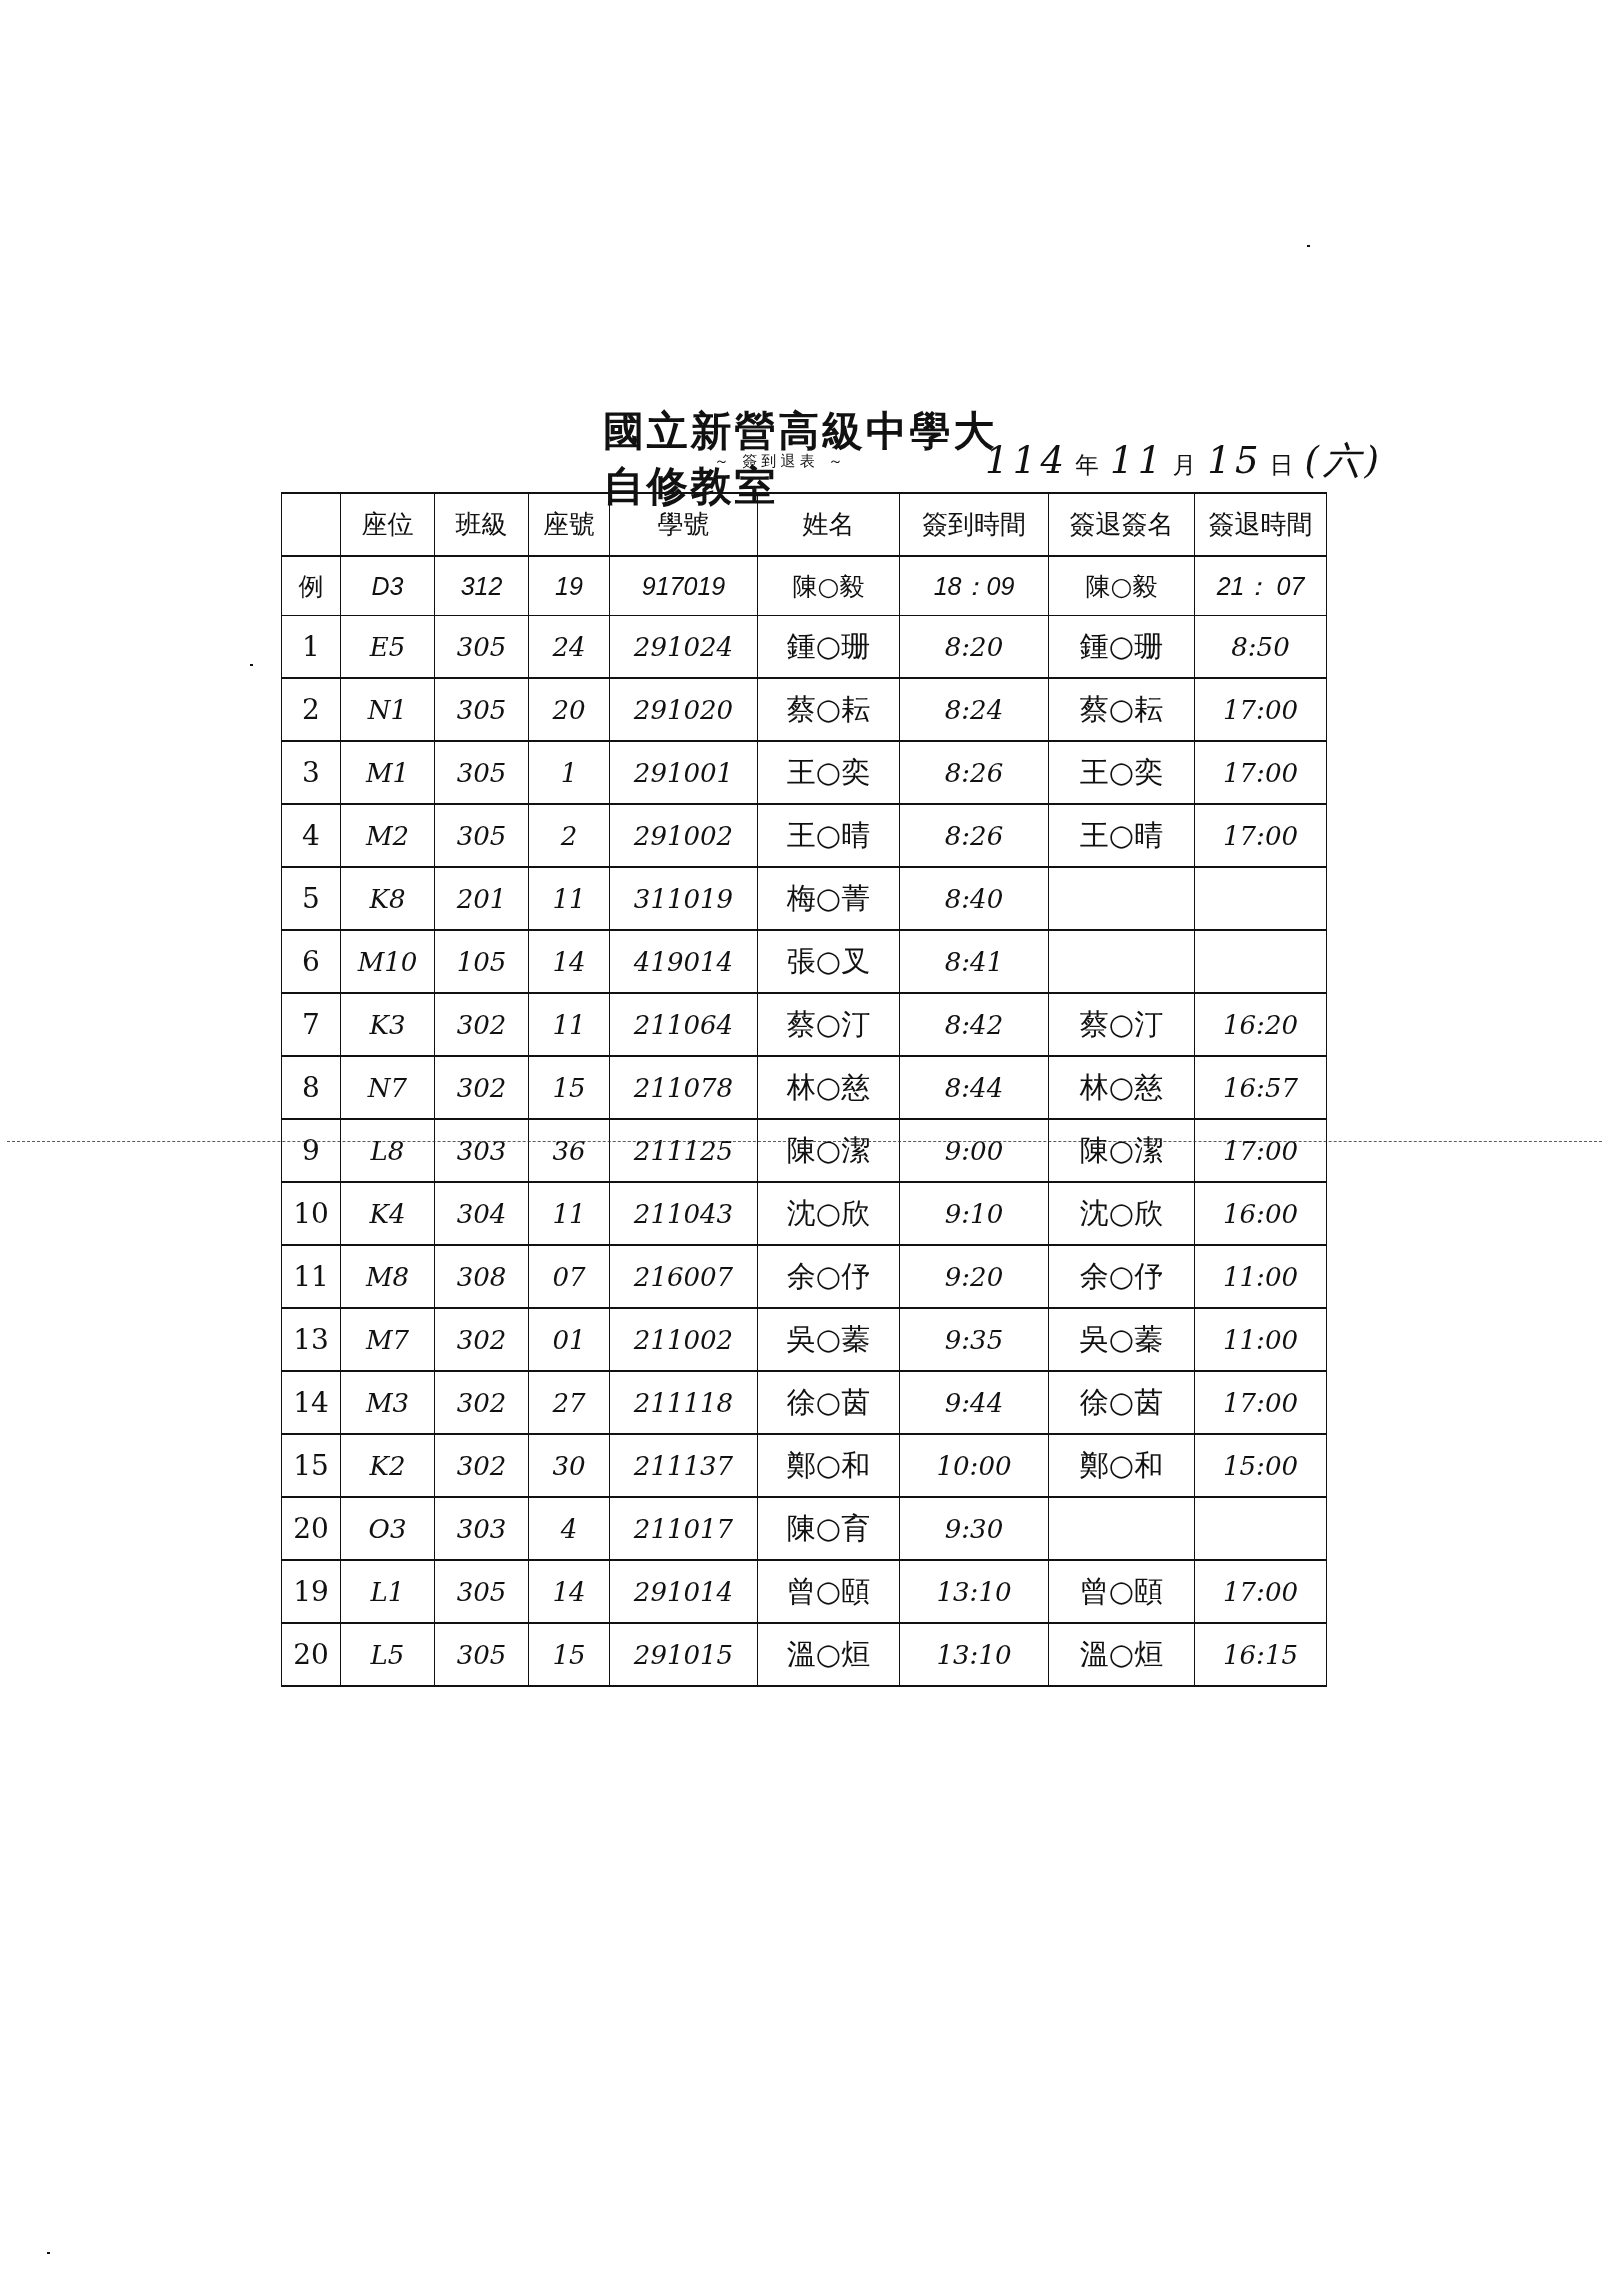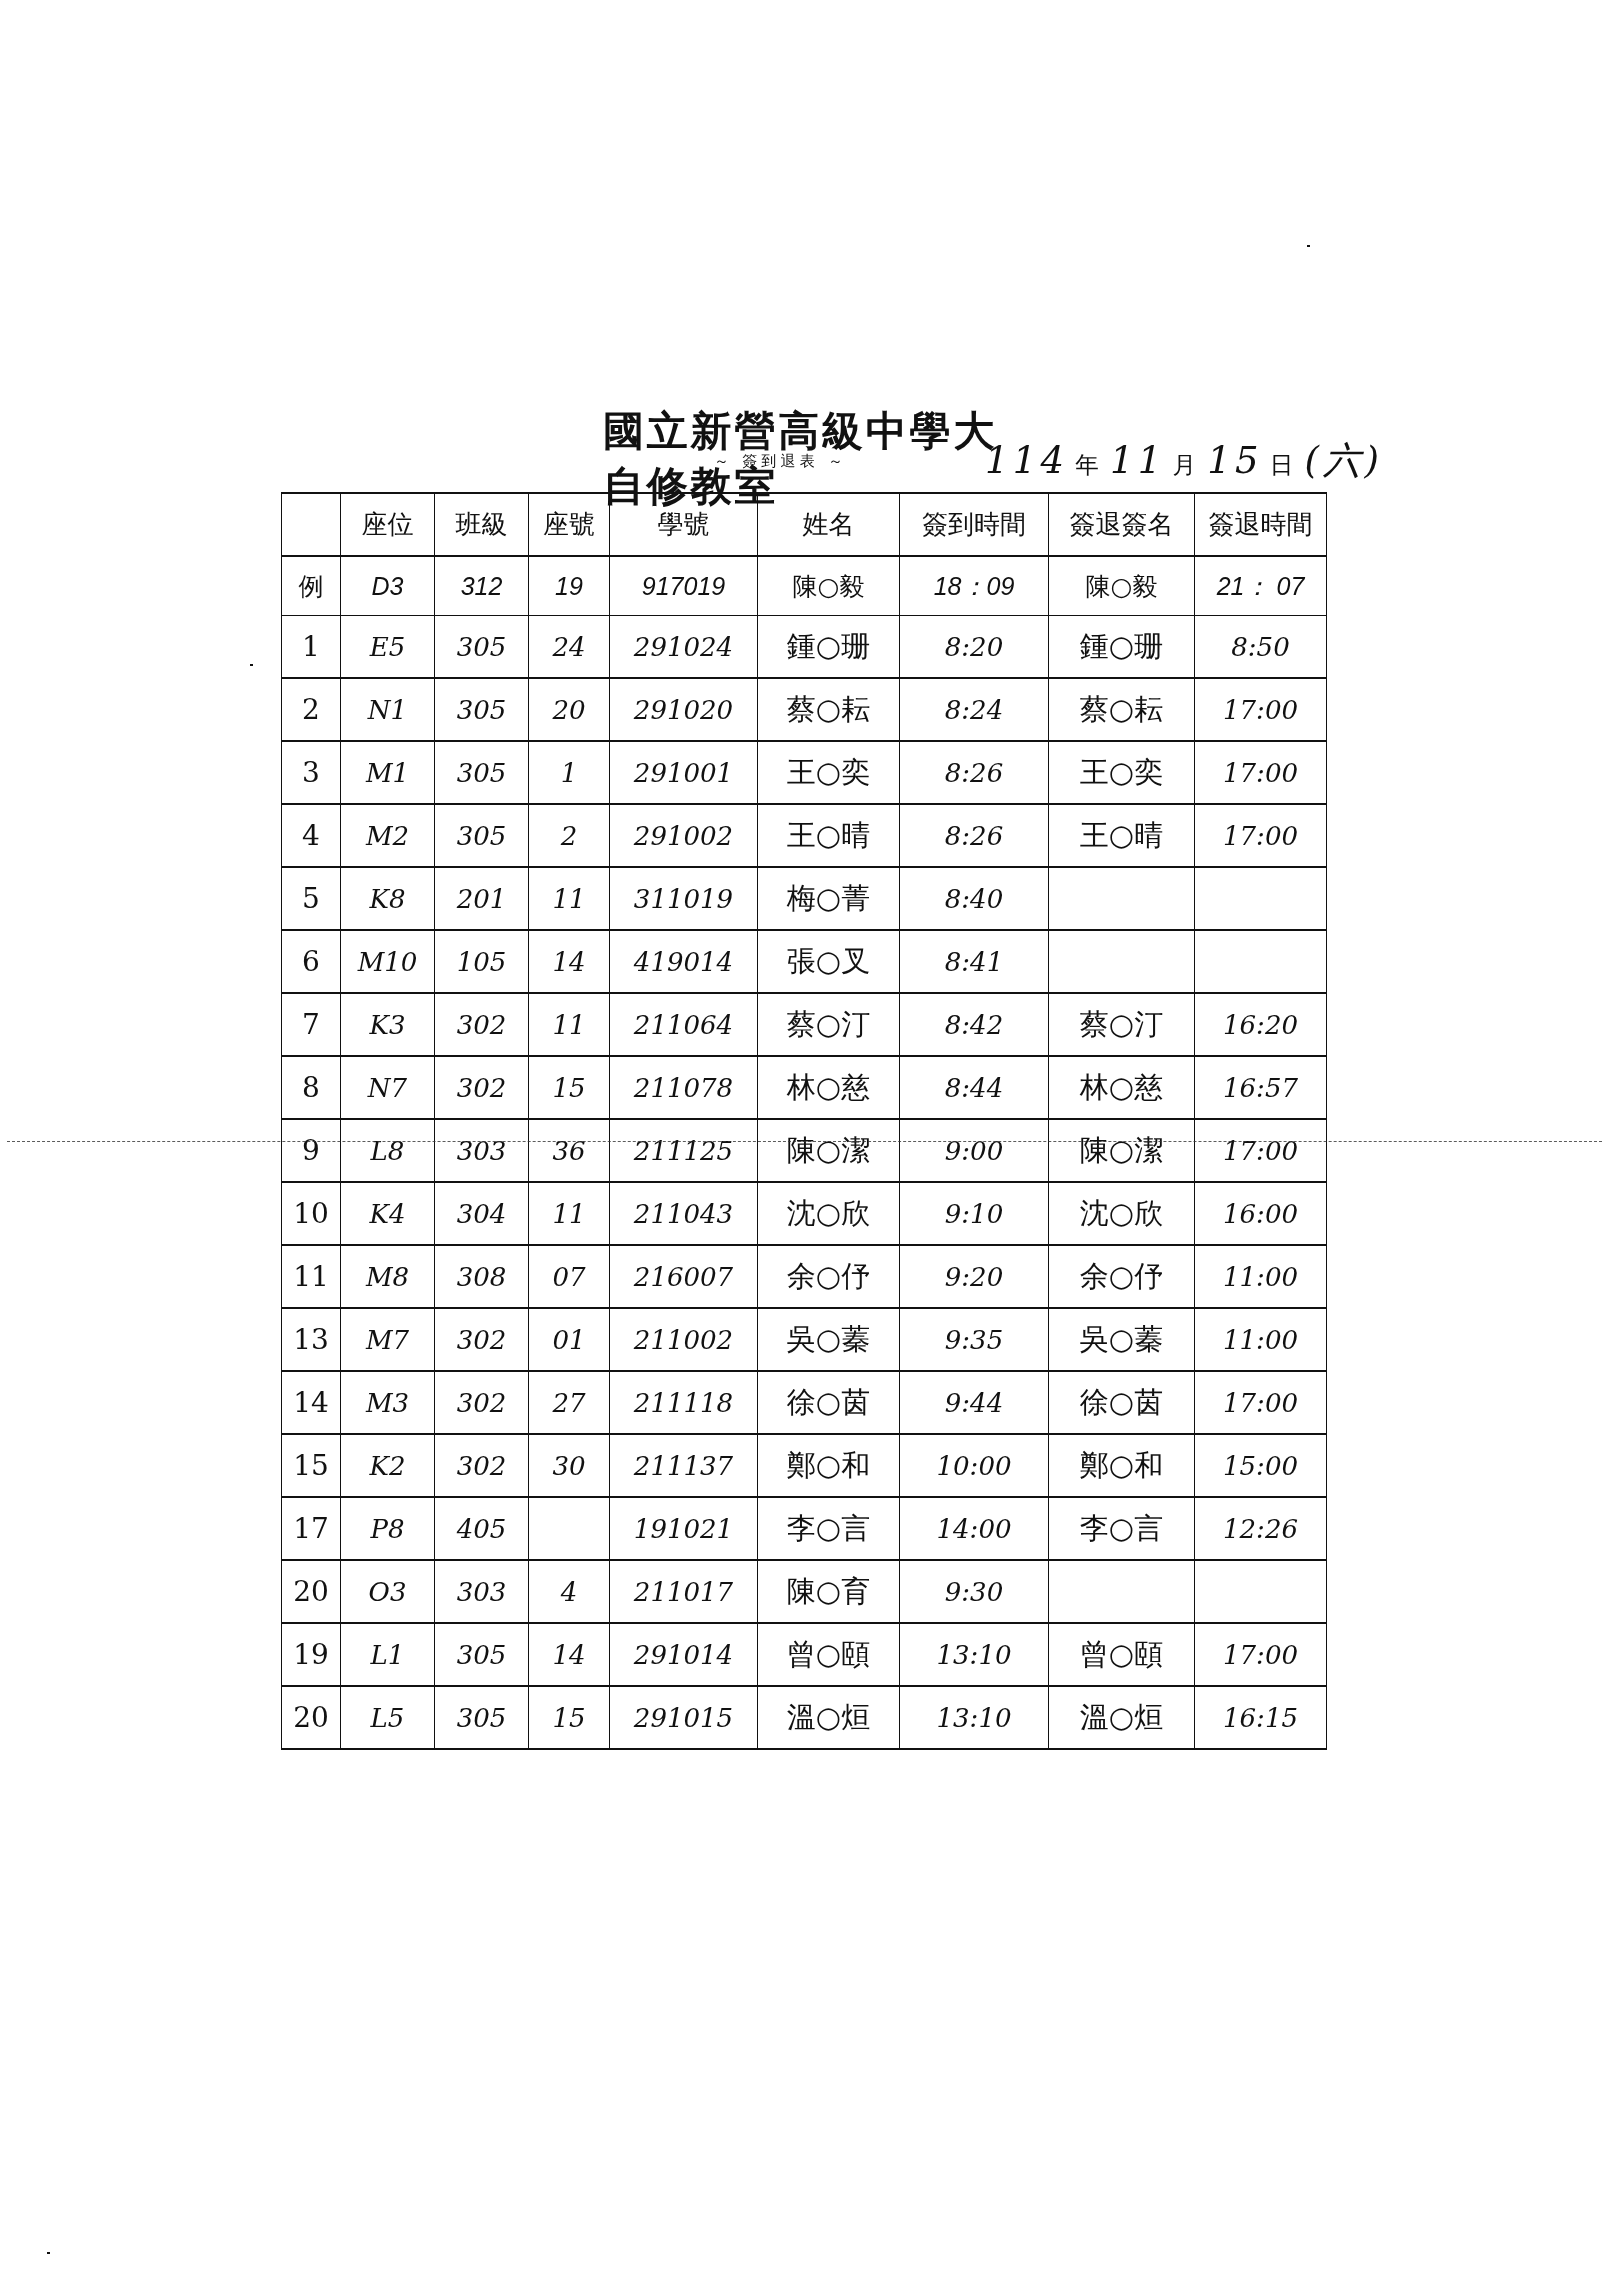--- a/index.html
+++ b/index.html
@@ -247,31 +247,20 @@
         <td>K2</td>
         <td>302</td>
         <td>30</td>
         <td>211137</td>
         <td class="name">鄭○和</td>
         <td>10:00</td>
         <td class="name">鄭○和</td>
         <td>15:00</td>
       </tr>
       <tr class="row">
-        <td class="idx">17</td>
-        <td>P8</td>
-        <td>405</td>
-        <td></td>
-        <td>191021</td>
-        <td class="name">李○言</td>
-        <td>14:00</td>
-        <td class="name">李○言</td>
-        <td>12:26</td>
-      </tr>
-      <tr class="row">
         <td class="idx">20</td>
         <td>O3</td>
         <td>303</td>
         <td>4</td>
         <td>211017</td>
         <td class="name">陳○育</td>
         <td>9:30</td>
         <td class="name"></td>
         <td></td>
       </tr>

